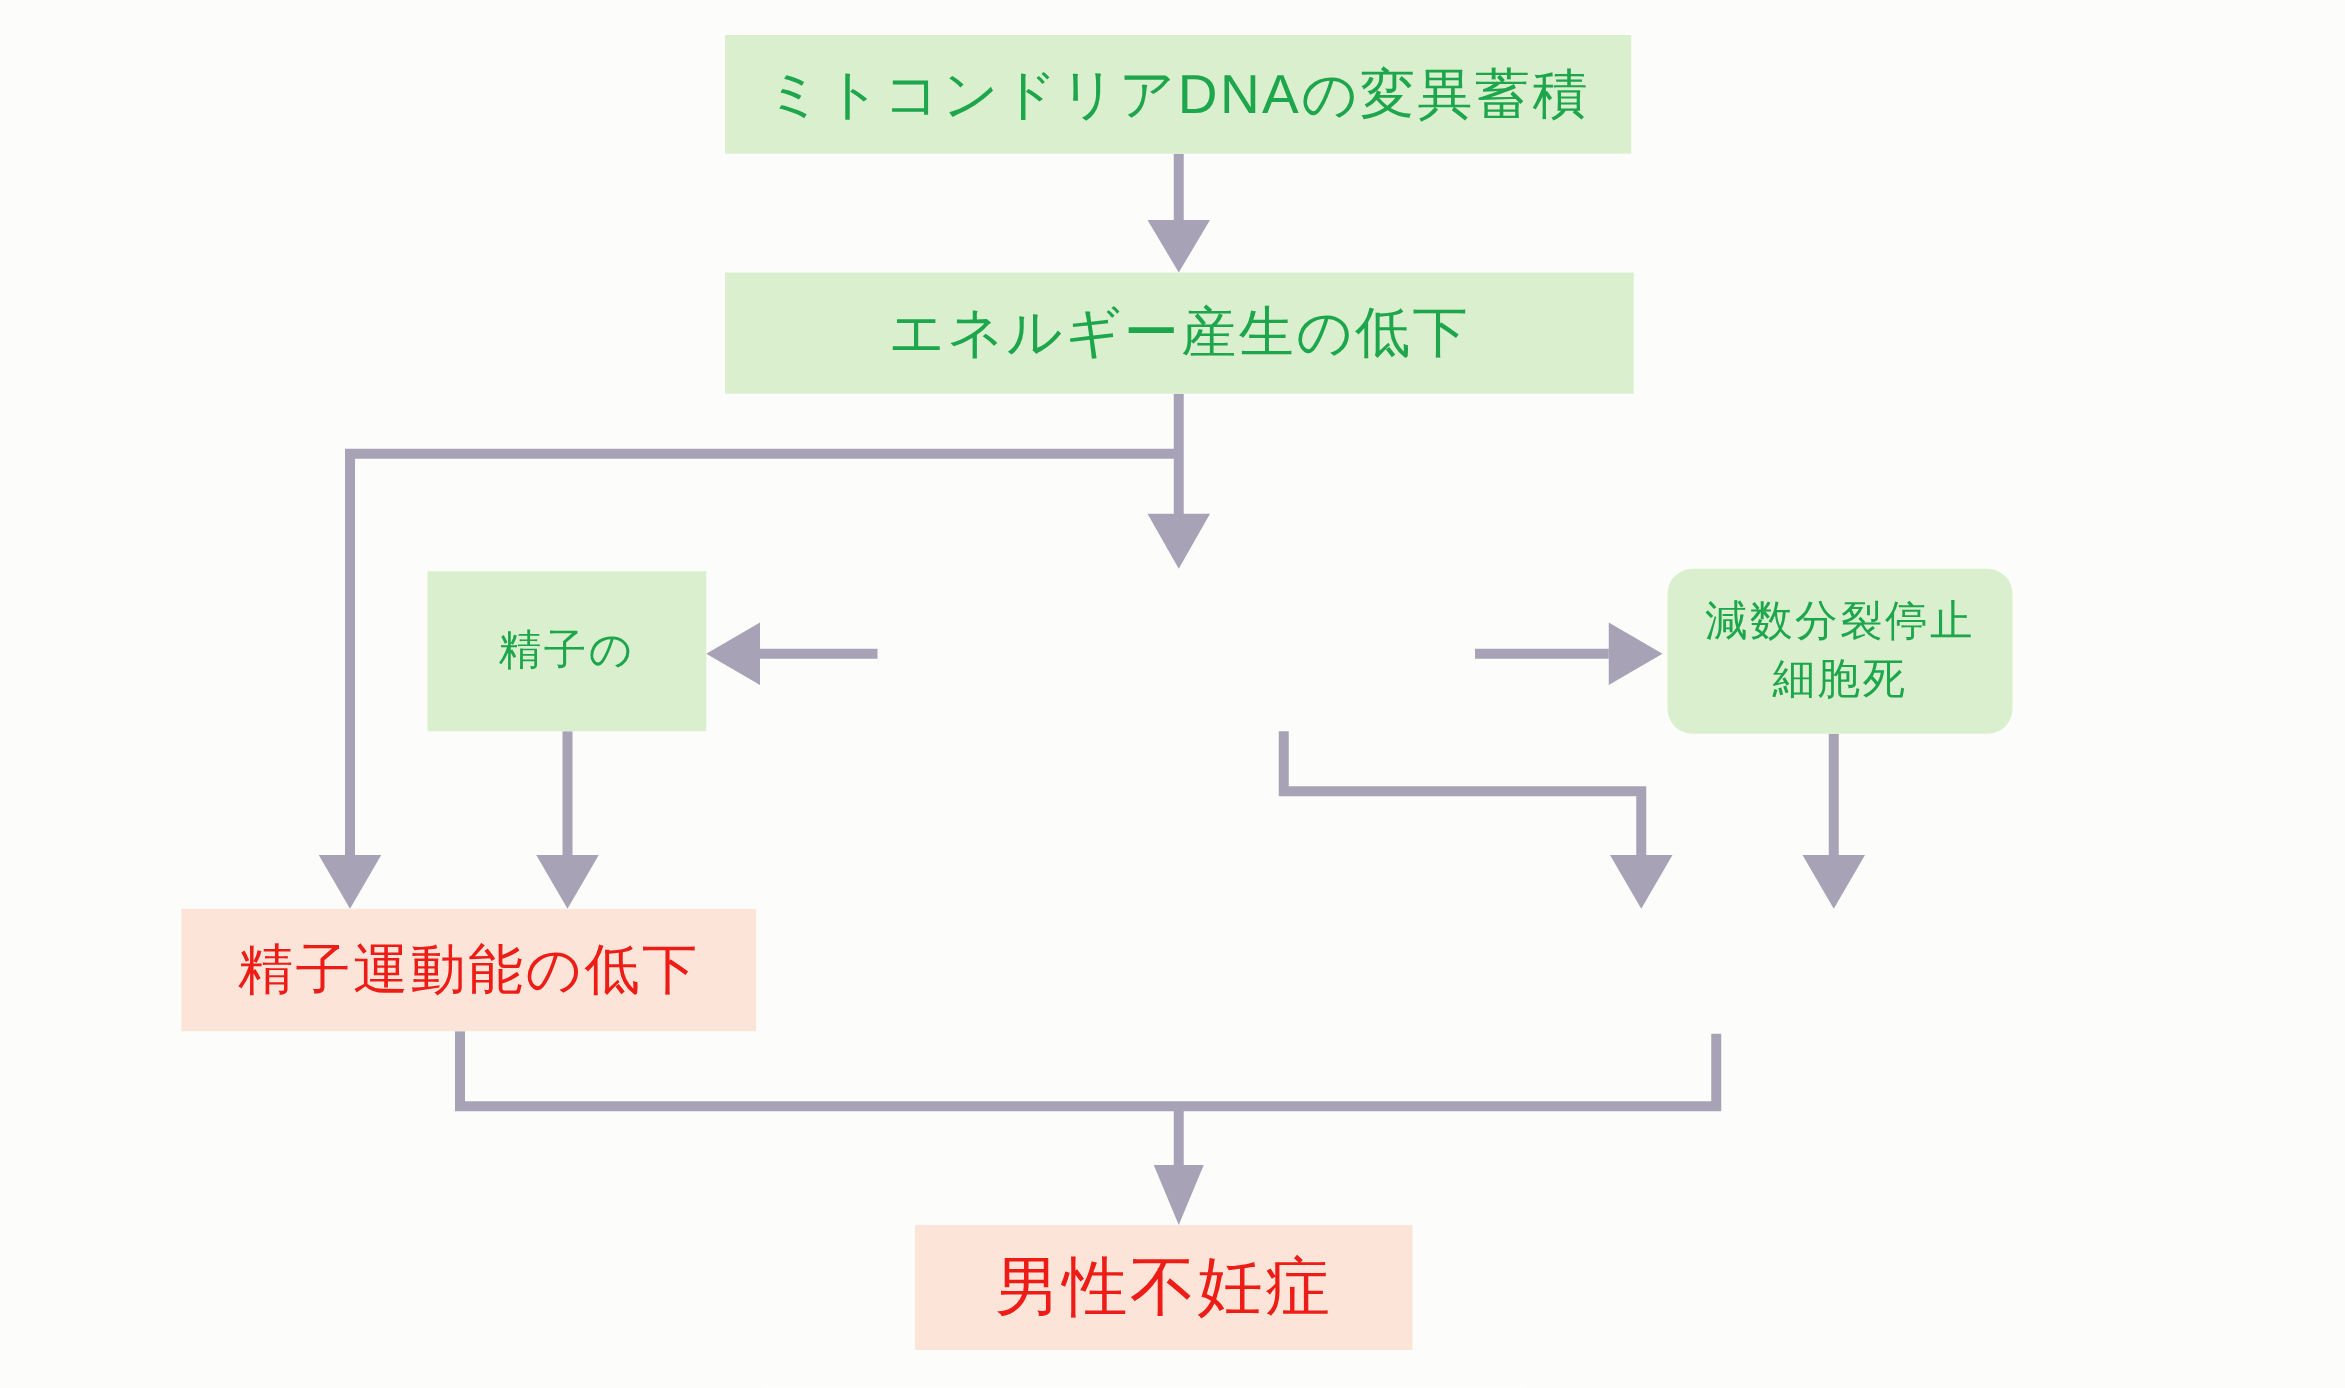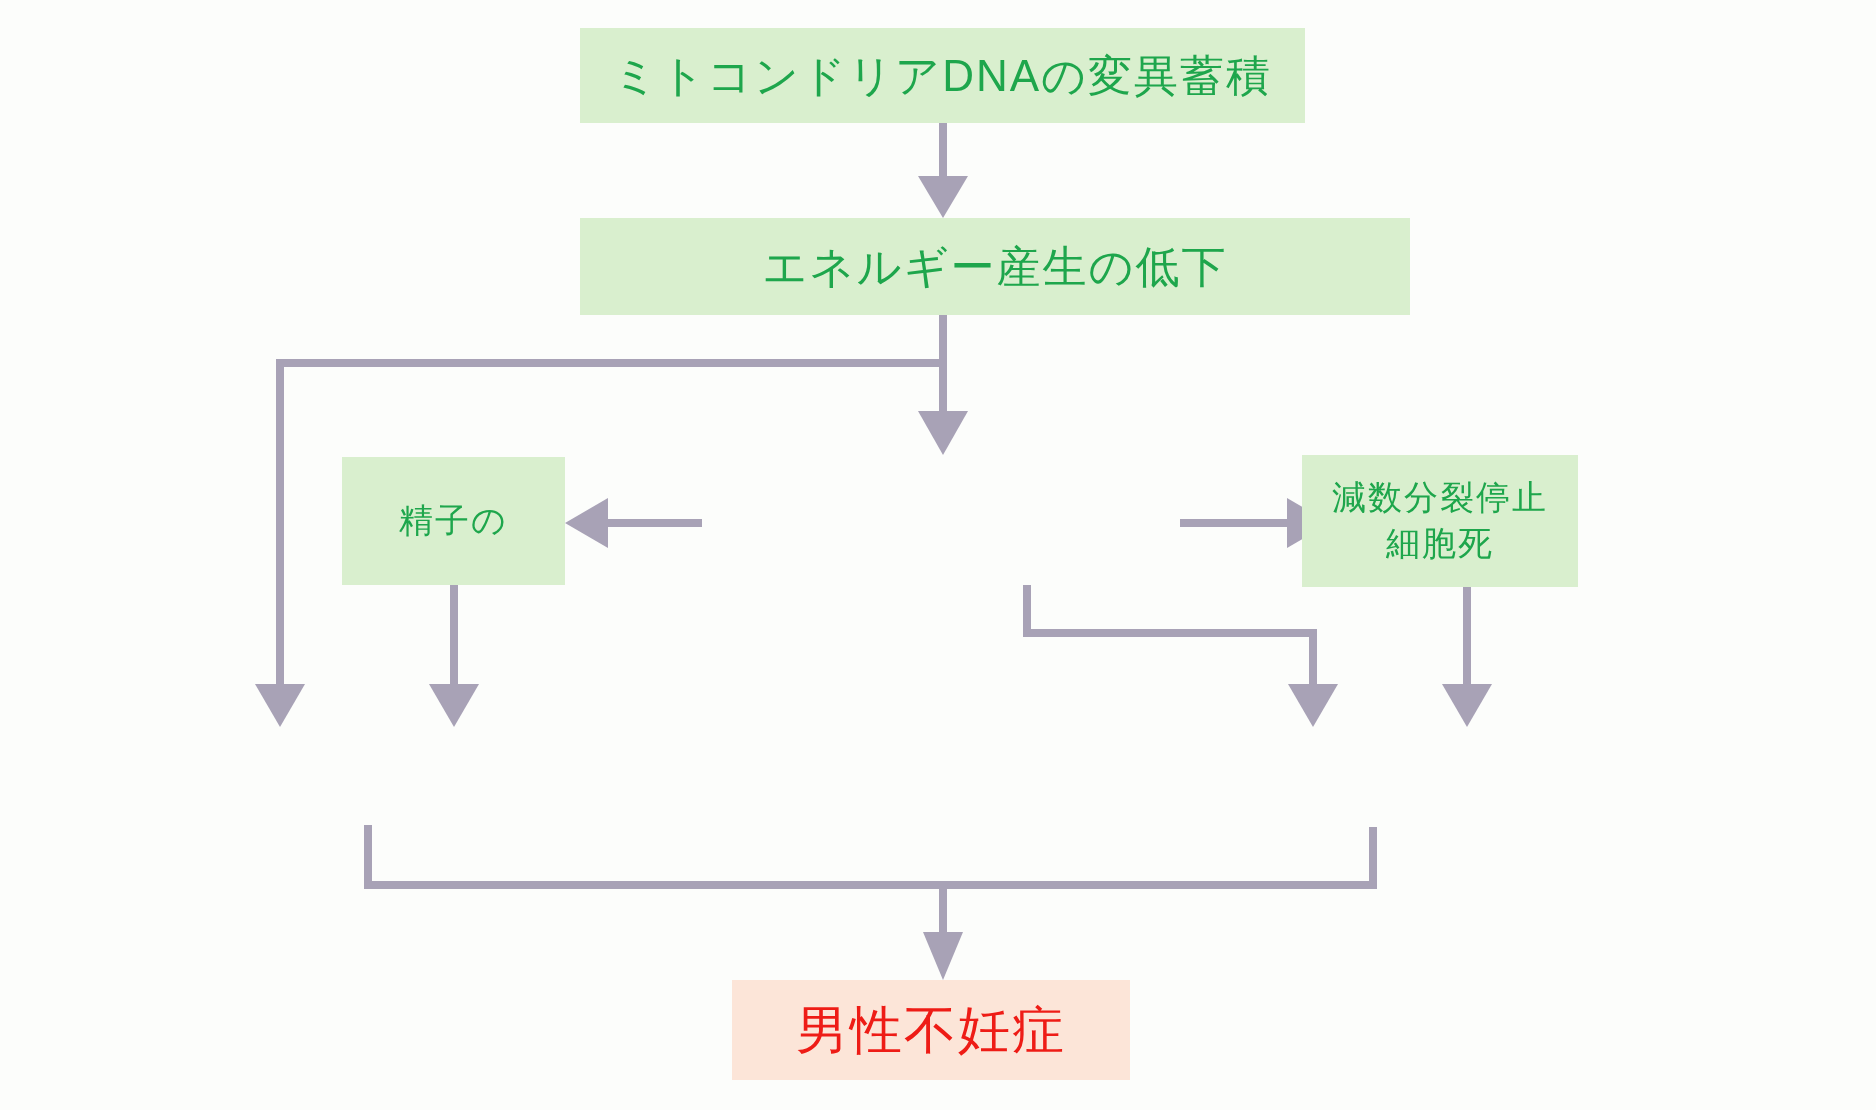--- a/index.html
+++ b/index.html
@@ -40,24 +40,24 @@
   .node.pink {
     background: #fce5d8;
     color: #ee1c16;
   }
   .fs-44 { font-size: 44px; }
   .fs-42 { font-size: 34px; }
   .fs-46 { font-size: 52px; }
 
   
   #node-mtdna          { left: 580px;  top: 28px;  width: 725px; height: 95px;  }
-  #node-energy         { left: 580px;  top: 218px; width: 830px; height: 97px;  }
+  #node-energy         { left: 580px;  top: 218px; width: 727px; height: 97px;  }
   #node-morphology     { left: 342px;  top: 457px; width: 223px; height: 128px; }
   #node-spermatogenesis{ left: 702px;  top: 455px; width: 478px; height: 130px; }
-  #node-meiosis-arrest { left: 1302px; top: 455px; width: 276px; height: 132px; }
+  #node-meiosis-arrest { left: 1334px; top: 455px; width: 276px; height: 132px; border-radius: 20px; }
   #node-motility       { left: 145px;  top: 727px; width: 460px; height: 98px;  }
   #node-sperm-count    { left: 1115px; top: 728px; width: 445px; height: 99px;  }
   #node-infertility    { left: 732px;  top: 980px; width: 398px; height: 100px; }
 
   .shaft {
     fill: none;
     stroke: #a8a2b6;
     stroke-width: 8;
     stroke-linecap: butt;
     stroke-linejoin: miter;
@@ -135,19 +135,22 @@
   <div class="node green fs-42" id="node-morphology">
     <div>精子の</div>
   </div>
 
 
   <div class="node green fs-42" id="node-meiosis-arrest">
     <div>減数分裂停止</div>
     <div>細胞死</div>
   </div>
 
+  <div class="node pink fs-44" id="node-motility">
+    <div>精子運動能の低下</div>
+  </div>
 
 
   <div class="node pink fs-46" id="node-infertility">
     <div>男性不妊症</div>
   </div>
 
 </div>
 
 </body></html>

